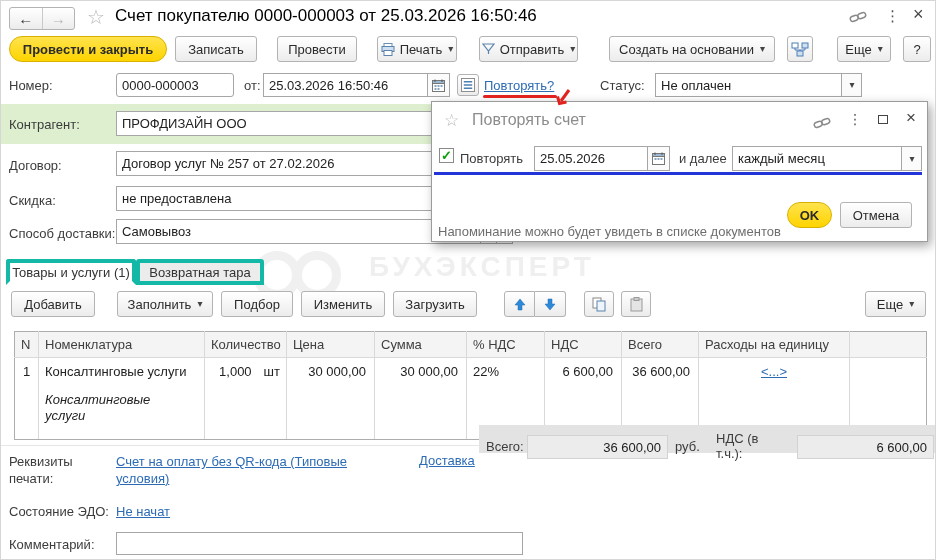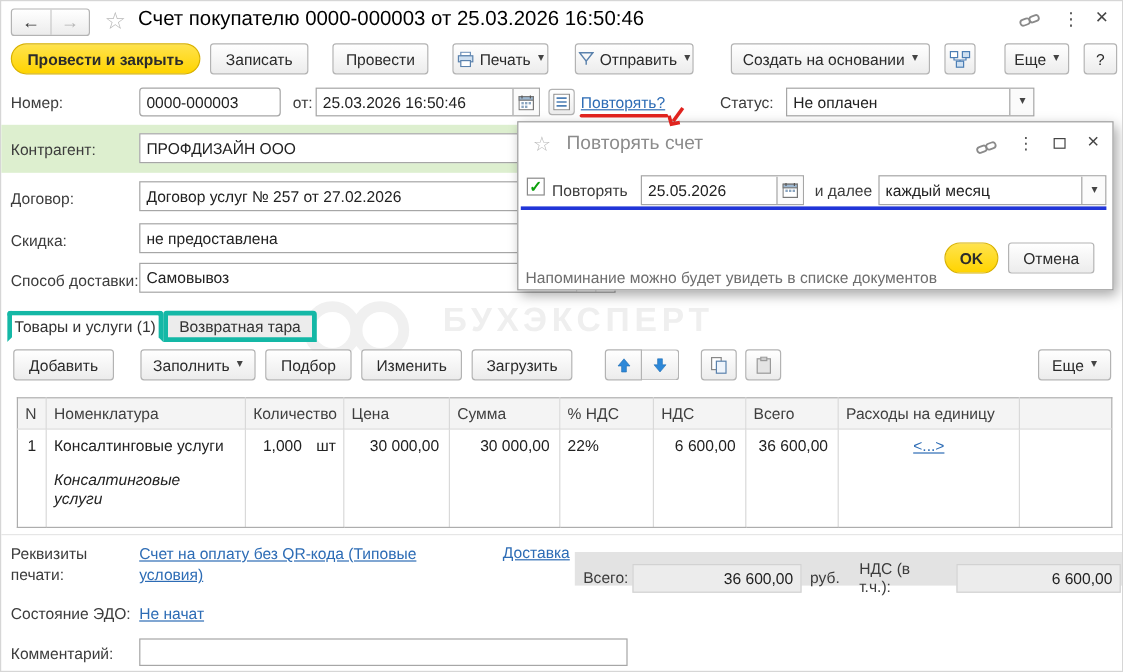--- a/index.html
+++ b/index.html
@@ -295,21 +295,21 @@
     </table>
 
   <div class="abs" style="left:0;top:444px;width:936px;height:1px;background:#e6e6e6;"></div>
 
   <div class="lbl" style="left:8px;top:452px;width:80px;white-space:normal;line-height:17px;">Реквизиты печати:</div>
   <div class="abs" style="left:115px;top:452px;width:246px;line-height:17px;">
     <span class="link">Счет на оплату без QR-кода (Типовые условия)</span>
   </div>
   <span class="abs link" style="left:418px;top:452px;">Доставка</span>
 
-  <div class="abs" style="left:478px;top:459px;width:458px;height:28px;background:#e3e3e3;">
+  <div class="abs" style="left:478px;top:424px;width:458px;height:28px;background:#e3e3e3;">
     <span class="lbl" style="left:7px;top:14px;">Всего:</span>
     <div class="abs" style="left:48px;top:10px;width:141px;height:24px;background:#ececec;border:1px solid #d2d2d2;display:flex;align-items:center;justify-content:flex-end;padding:0 6px;">
         <span>36 600,00</span>
       </div>
     <span class="lbl" style="left:196px;top:14px;">руб.</span>
     <div class="lbl" style="left:237px;top:6px;width:62px;white-space:normal;line-height:15px;">НДС (в т.ч.):</div>
     <div class="abs" style="left:318px;top:10px;width:137px;height:24px;background:#ececec;border:1px solid #d2d2d2;display:flex;align-items:center;justify-content:flex-end;padding:0 6px;">
         <span>6 600,00</span>
       </div>
   </div>

